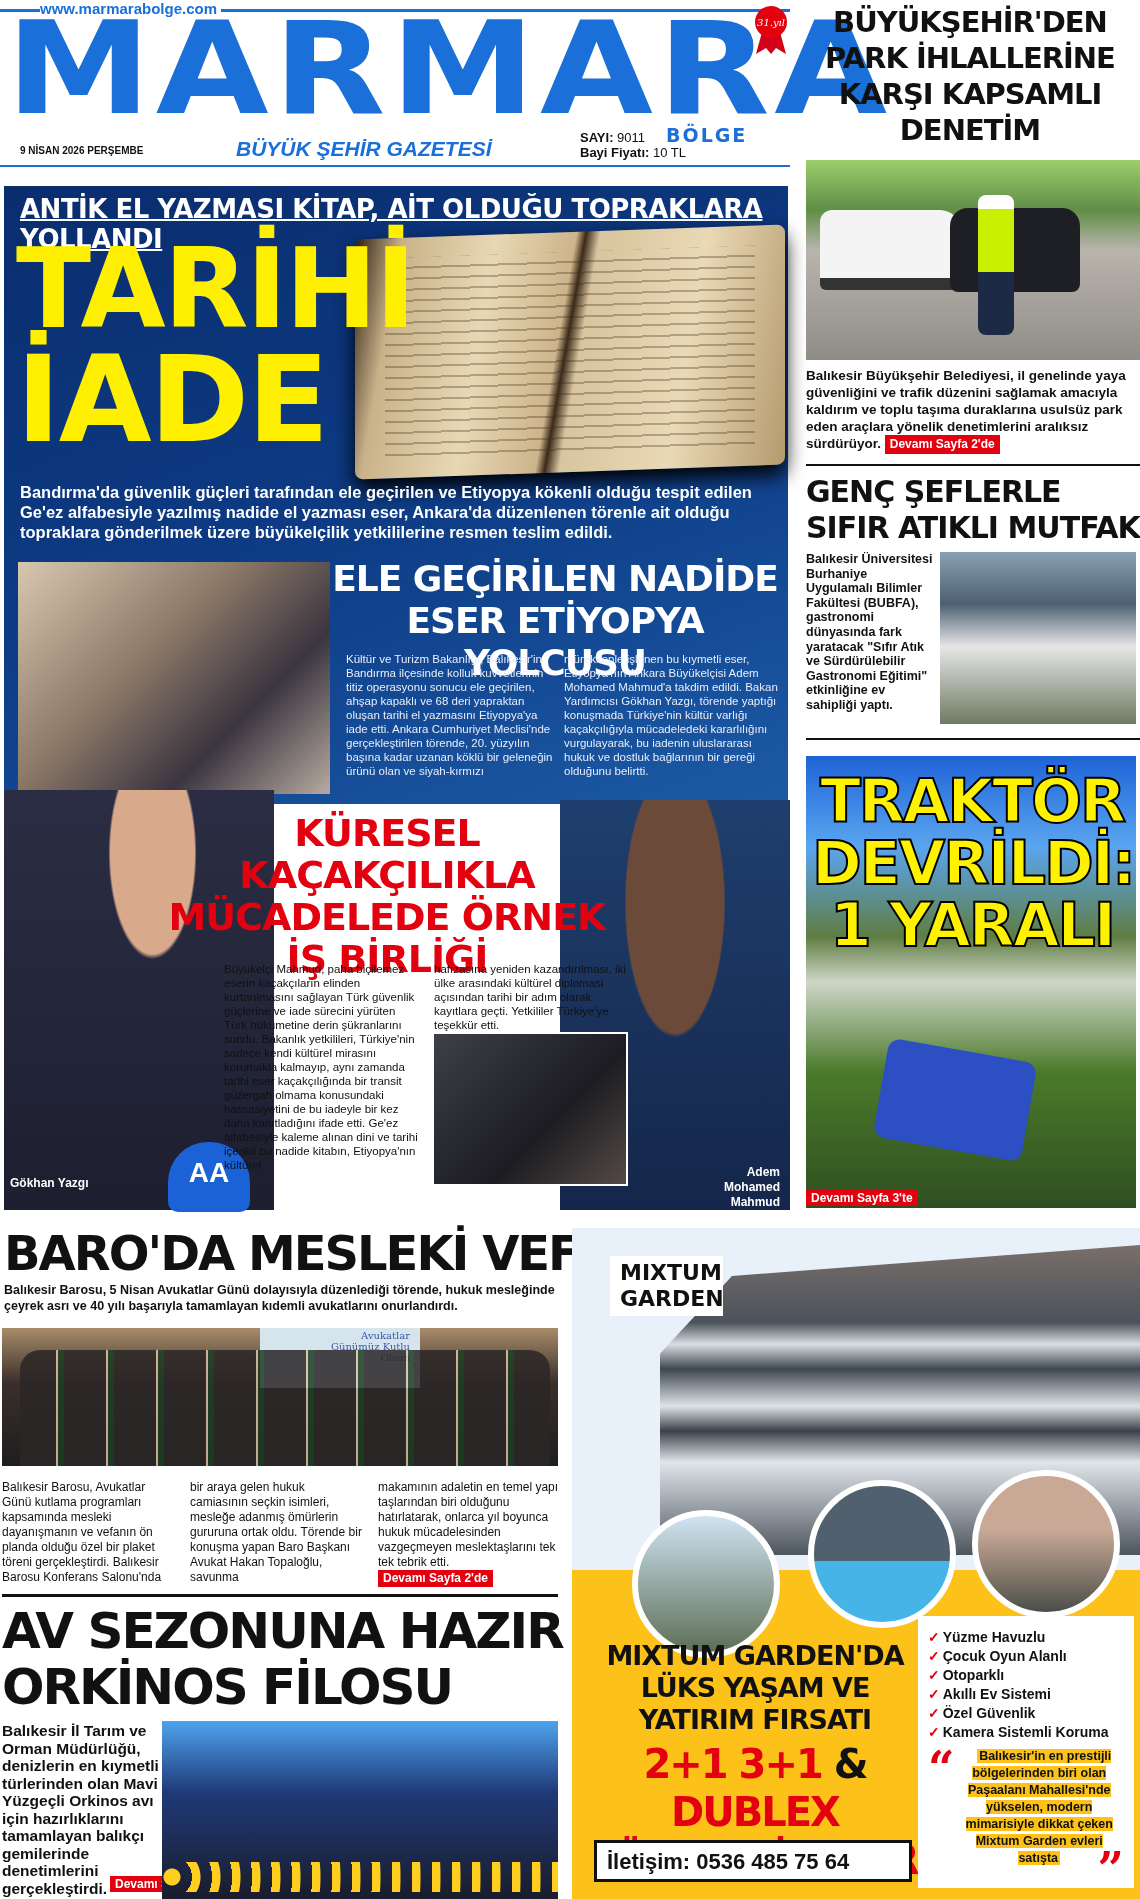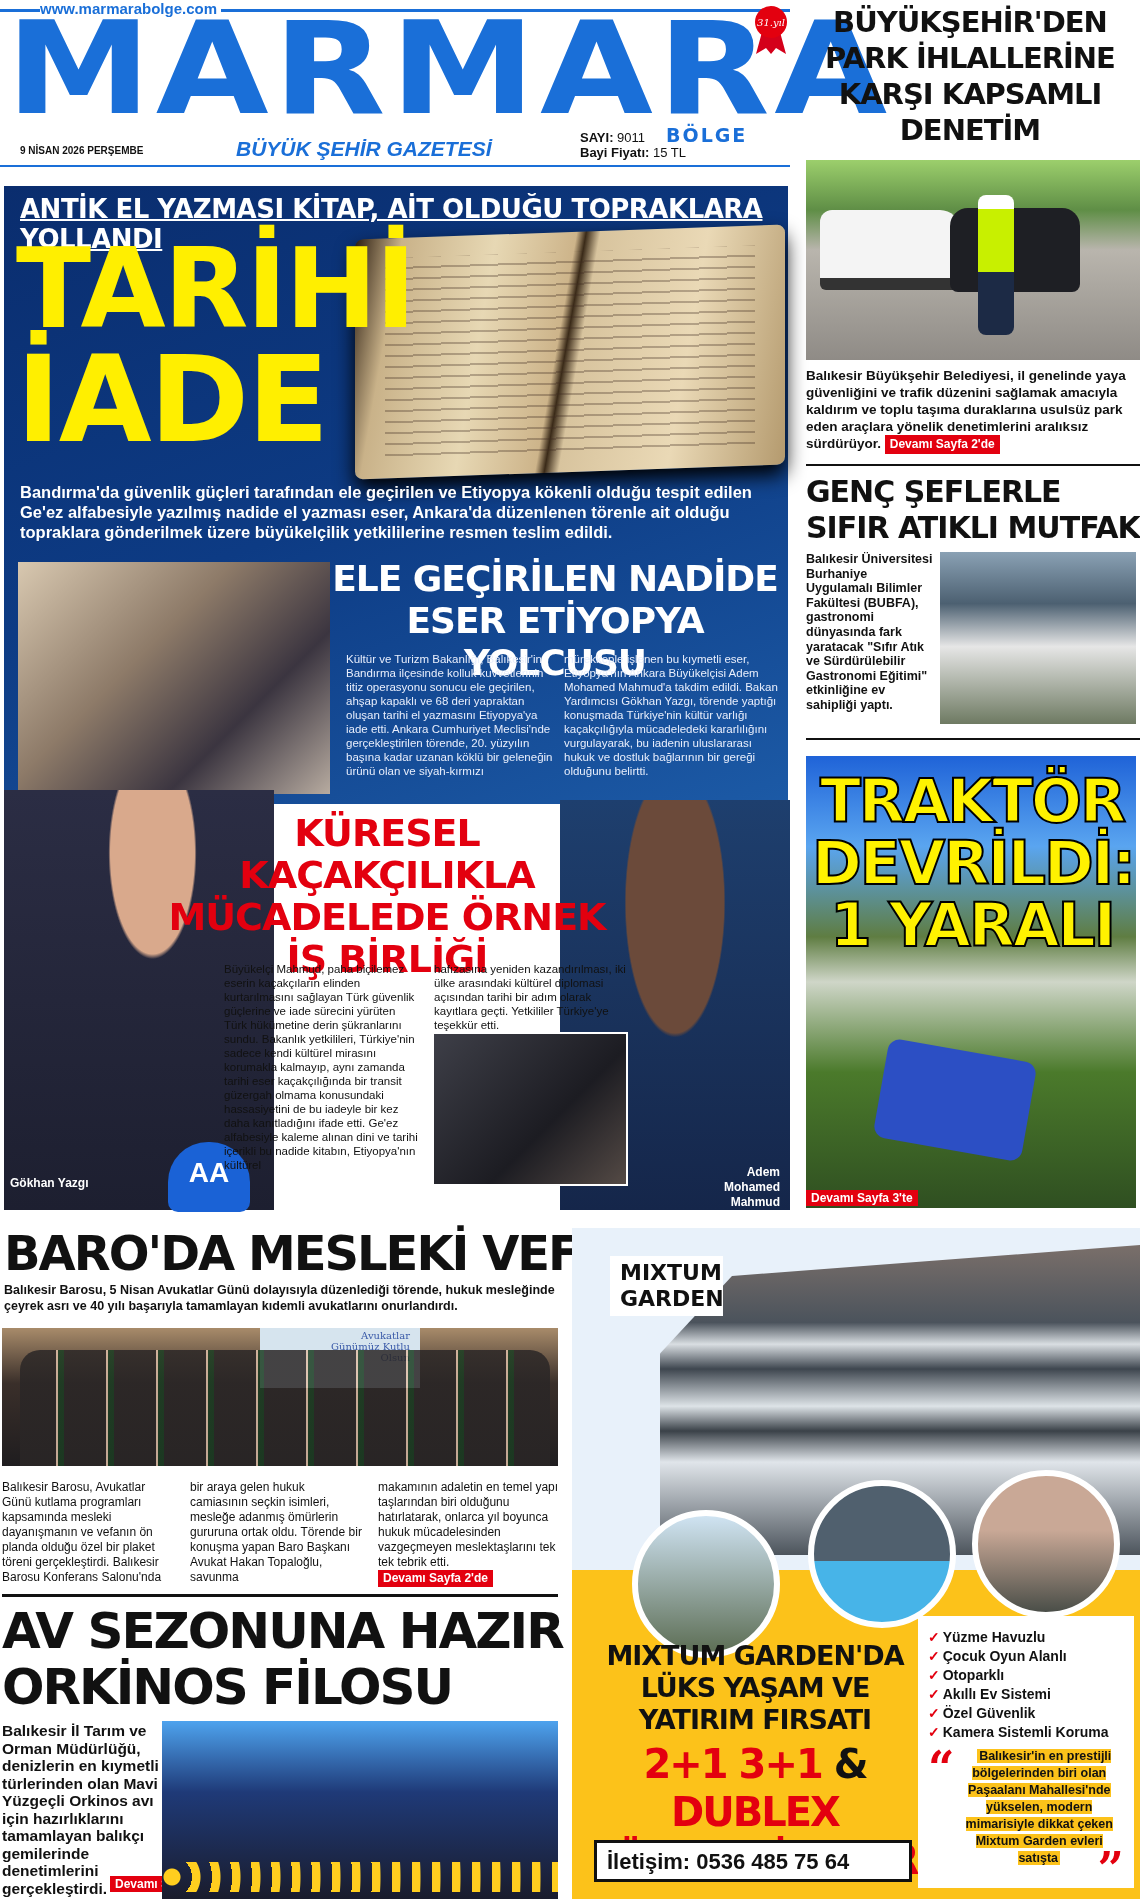--- a/index.html
+++ b/index.html
@@ -91,21 +91,21 @@
   <polygon points="10,28 4,50 14,44 19,50 19,30" fill="#d4001a"></polygon>
   <polygon points="28,28 34,50 24,44 19,50 19,30" fill="#d4001a"></polygon>
   <circle cx="19" cy="18" r="16" fill="#e3000f"></circle>
   <text x="19" y="22" font-size="10" fill="#fff" text-anchor="middle" font-family="DejaVu Serif, serif" font-style="italic">31.yıl</text>
 </svg>
 <div class="abs bolge">BÖLGE</div>
 <div class="abs date">9 NİSAN 2026 PERŞEMBE</div>
 <div class="abs tagline">BÜYÜK ŞEHİR GAZETESİ</div>
 <div class="abs issue">
   <div><b>SAYI:</b> <span>9011</span></div>
-  <div><b>Bayi Fiyatı:</b> <span>15 TL</span></div>
+  <div><b>Bayi Fiyatı:</b> <span>10 TL</span></div>
 </div>
 <div class="abs mast-line"></div>
 
 <div class="abs blue-box"></div>
 <div class="abs kicker">ANTİK EL YAZMASI KİTAP, AİT OLDUĞU TOPRAKLARA YOLLANDI</div>
 <div class="abs manuscript">
     <div class="lines"></div>
   </div>
 <div class="abs big1">TARİHİ</div>
 <div class="abs big2">İADE</div>

